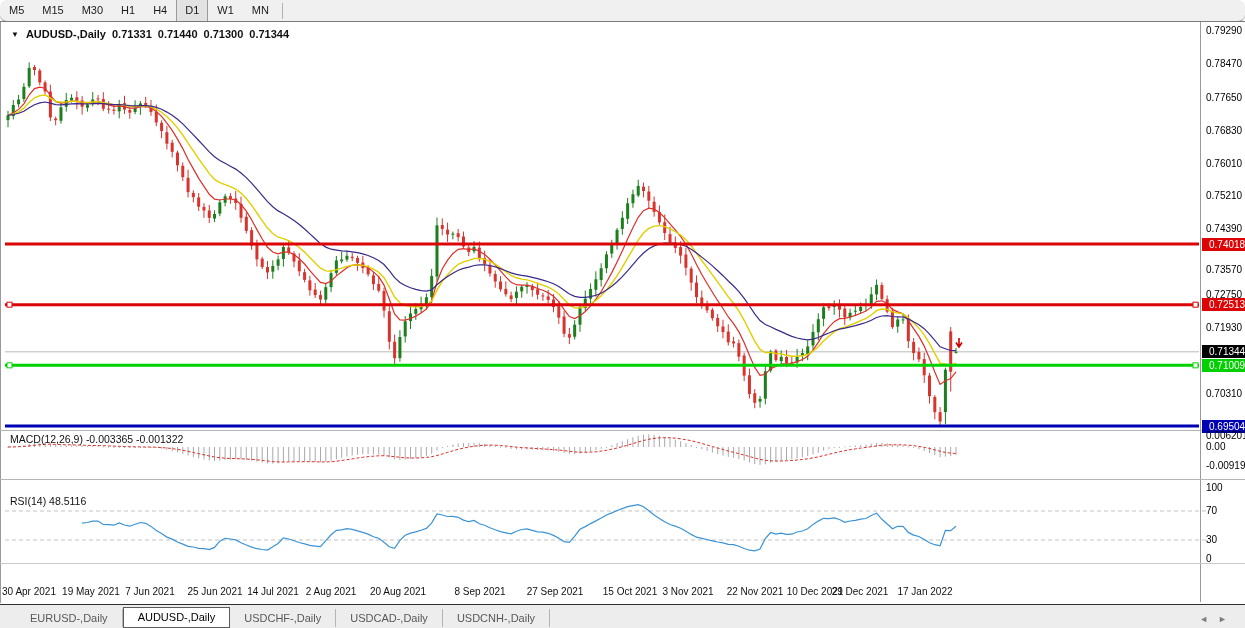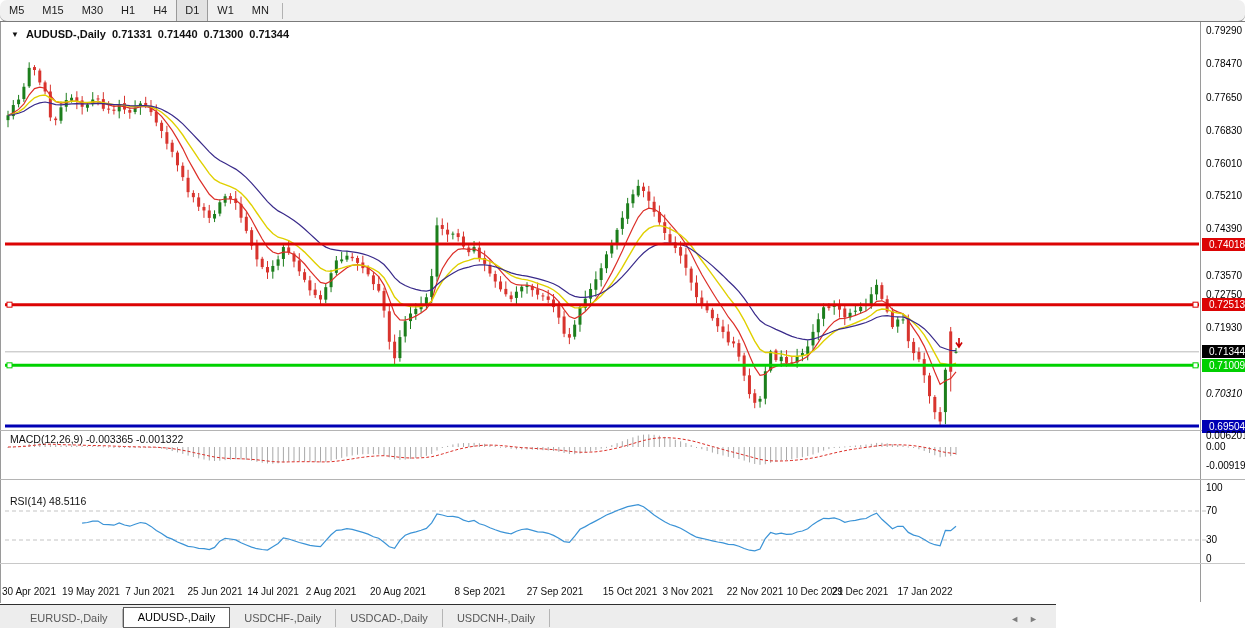--- a/index.html
+++ b/index.html
@@ -17,21 +17,21 @@
   #title{position:absolute;left:10px;top:6px;font-size:11px;font-weight:700;color:#111;white-space:nowrap;}
   #title .tri{font-size:8px;margin-right:7px;position:relative;top:-1px;}
   #title span.v{margin-left:6px;}
   #chart-svg{position:absolute;left:0;top:0;}
   .axis-tick{position:absolute;left:1206px;width:40px;font-size:10px;color:#000;white-space:nowrap;}
   .lvl-box{position:absolute;left:1202px;width:54px;height:13px;line-height:13px;font-size:10px;
            padding-left:7px;box-sizing:border-box;color:#fff;white-space:nowrap;}
   .ind-lab{position:absolute;font-size:10.5px;color:#111;white-space:nowrap;}
   .date-lab{position:absolute;width:72px;margin-left:-36px;text-align:center;font-size:10px;color:#111;white-space:nowrap;}
   
-  #tabbar{position:absolute;left:0;top:604px;width:1056px;height:24px;background:#ededed;
+  #tabbar{position:absolute;left:0;top:604px;width:1245px;height:24px;background:#ededed;
           border-top:1px solid #2f2f2f;display:flex;align-items:flex-end;}
   #tabs{display:flex;margin-left:16px;align-items:flex-end;}
   .tab{height:18px;line-height:18px;padding:0 14px;font-size:11px;color:#585858;
        border-right:1px solid #b5b5b5;margin-bottom:2px;cursor:default;white-space:nowrap;}
   .tab.active{background:#ffffff;border:1px solid #5a5a5a;color:#000;height:19px;line-height:19px;margin-bottom:1px;}
   #tab-arrows{position:absolute;right:8px;top:9px;font-size:9px;color:#7d7d7d;letter-spacing:10px;}
 </style>
 </head>
 <body>
 
@@ -621,24 +621,24 @@
     </svg>
 
   <div id="labels">
       <div class="axis-tick" style="top: 25.4194px;">0.79290</div>
       <div class="axis-tick" style="top: 58.4839px;">0.78470</div>
       <div class="axis-tick" style="top: 91.5484px;">0.77650</div>
       <div class="axis-tick" style="top: 124.613px;">0.76830</div>
       <div class="axis-tick" style="top: 157.677px;">0.76010</div>
       <div class="axis-tick" style="top: 189.935px;">0.75210</div>
       <div class="axis-tick" style="top: 223px;">0.74390</div>
-      <div class="axis-tick" style="top: 270px;">0.73570</div>
+      <div class="axis-tick" style="top: 264px;">0.73570</div>
       <div class="axis-tick" style="top: 289.129px;">0.72750</div>
       <div class="axis-tick" style="top: 322.194px;">0.71930</div>
-      <div class="axis-tick" style="top: 387.516px; font-style: italic;">0.70310</div>
+      <div class="axis-tick" style="top: 387.516px;">0.70310</div>
       <div class="lvl-box" style="top: 237.5px; background: rgb(220, 4, 4); color: rgb(255, 255, 255);">0.74018</div>
       <div class="lvl-box" style="top: 298.185px; background: rgb(220, 4, 4); color: rgb(255, 255, 255);">0.72513</div>
       <div class="lvl-box" style="top: 345.323px; background: rgb(0, 0, 0); color: rgb(255, 255, 255);">0.71344</div>
       <div class="lvl-box" style="top: 358.831px; background: rgb(0, 207, 0); color: rgb(255, 255, 255);">0.71009</div>
       <div class="lvl-box" style="top: 419.516px; background: rgb(0, 0, 180); color: rgb(255, 255, 255);">0.69504</div>
       <div class="axis-tick" style="top: 430px;">0.006201</div>
       <div class="axis-tick" style="top: 441px;">0.00</div>
       <div class="axis-tick" style="top: 460px;">-0.009197</div>
       <div class="axis-tick" style="top: 482px;">100</div>
       <div class="axis-tick" style="top: 505px;">70</div>

